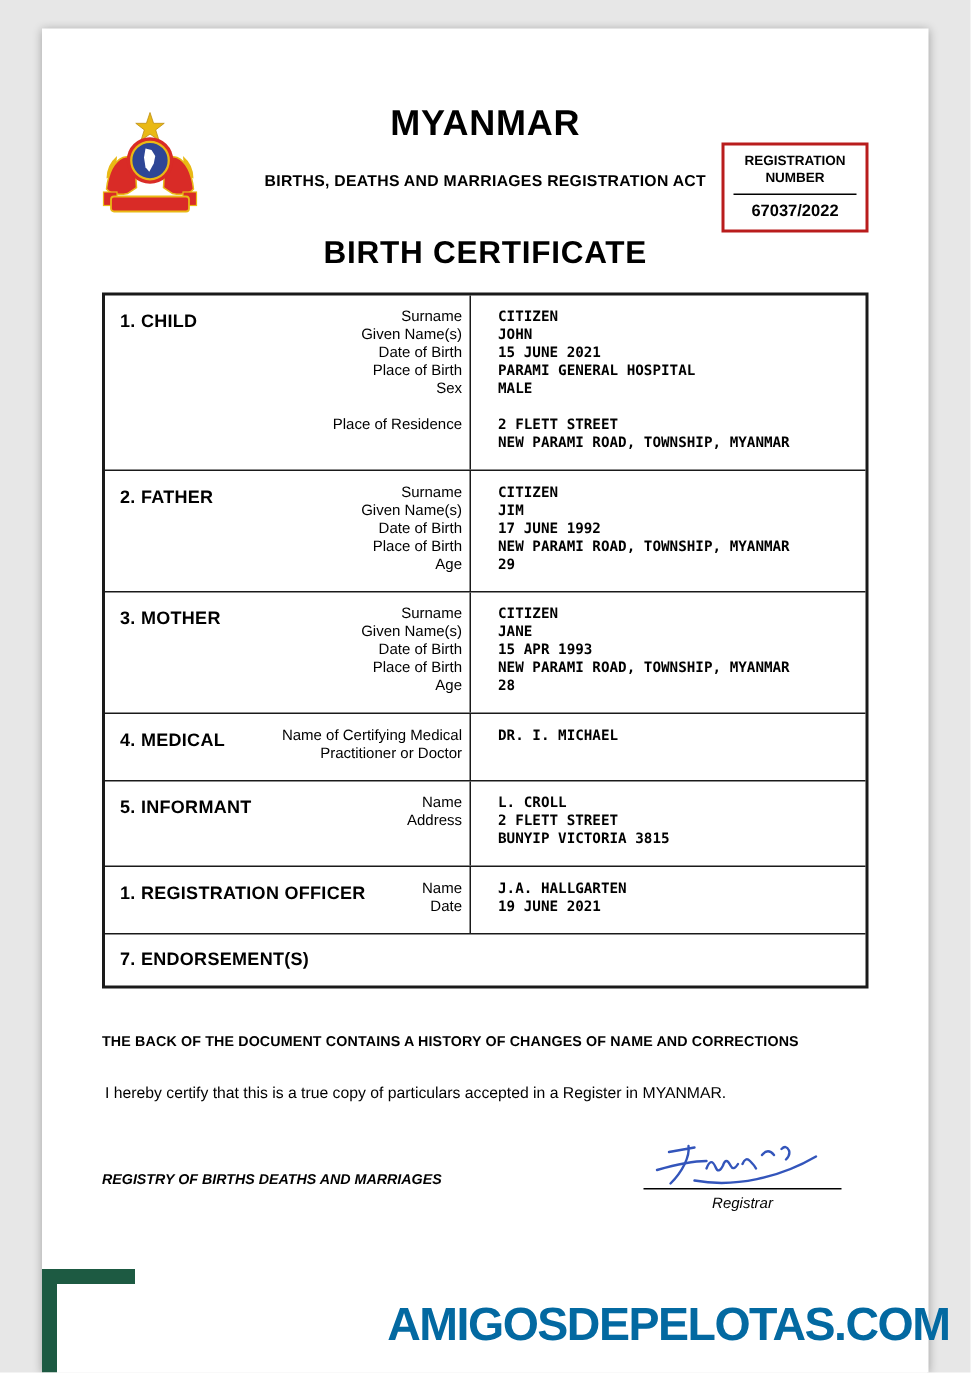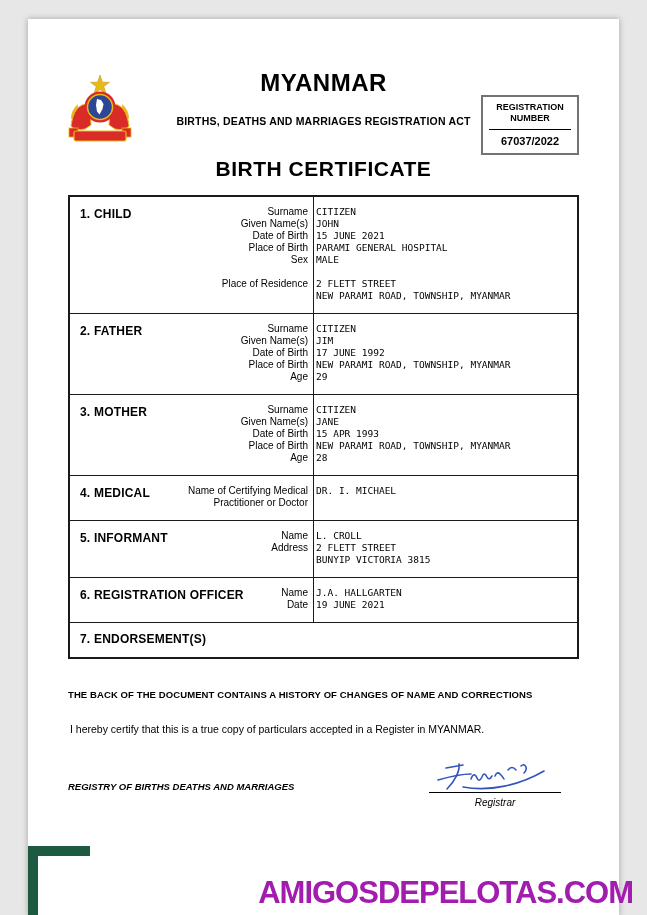--- a/index.html
+++ b/index.html
@@ -20,65 +20,66 @@
     padding: 50px 40px 0 40px;
   }
   
   .header { position: relative; height: 86px; }
   .coat { position: absolute; left: 0; top: 4px; width: 64px; height: 74px; }
   .h-center { text-align: center; padding-top: 0; }
   .country { font-size: 24px; font-weight: bold; letter-spacing: .5px; }
   .act { font-size: 10.5px; font-weight: bold; margin-top: 18px; letter-spacing: .2px; }
   .reg-box {
     position: absolute; right: 0; top: 26px; width: 98px;
-    border: 2px solid #737373; padding: 5px 4px 6px; text-align: center; background: #fff;
+    border: 2px solid #b91c1c; padding: 5px 4px 6px; text-align: center; background: #fff;
   }
   .reg-label { font-size: 9px; font-weight: bold; line-height: 11px; }
   .reg-sep { border-top: 1px solid #000; margin: 5px 2px; }
   .reg-num { font-size: 11px; font-weight: bold; text-align: center; }
   .doc-title { text-align: center; font-size: 21px; font-weight: bold; letter-spacing: .5px; margin: 2px 0 14px; }
   
   .cert { border: 2px solid #1a1a1a; }
   .section { position: relative; padding: 9px 10px 11px; border-bottom: 1px solid #1a1a1a; }
   .section:last-child { border-bottom: none; }
   .section.has-rule::after {
     content: ""; position: absolute; left: 243px; top: 0; bottom: 0; width: 1px; background: #1a1a1a;
   }
   .sec-title { font-size: 12px; font-weight: bold; letter-spacing: .2px; }
   .sec-title.abs { position: absolute; left: 10px; top: 10px; }
   .row { display: grid; grid-template-columns: 228px 1fr; line-height: 12px; min-height: 12px; }
   .row.spacer { height: 12px; }
   .lbl { text-align: right; font-size: 10px; padding-left: 95px; }
   .val {
-    padding-left: 8px;
+    padding-left: 24px;
     font-family: "DejaVu Sans Mono", "Liberation Mono", monospace;
     font-size: 9.5px;
+    font-weight: bold;
   }
   .val div { white-space: nowrap; }
   .sec-note { font-size: 10px; margin-top: 10px; }
   
   .back-note { font-size: 9.5px; font-weight: bold; margin-top: 30px; letter-spacing: .1px; }
   .certify { font-size: 10.5px; margin-top: 23px; padding-left: 2px; }
   .registry-row { display: flex; justify-content: space-between; align-items: flex-end; margin-top: 24px; font-style: italic; }
   .registry { font-size: 9.5px; font-weight: bold; padding-bottom: 16px; }
   .sig-block { width: 132px; text-align: center; margin-right: 18px; }
   .signature { height: 36px; }
   .sig-line { border-top: 1px solid #000; margin-top: -3px; }
   .registrar { font-size: 10px; margin-top: 4px; }
   
   .green-corner {
     position: absolute; left: 28px; top: 846px;
     width: 62px; height: 69px;
     border-left: 10px solid #1d5a42;
     border-top: 10px solid #1d5a42;
   }
   .wm-text {
-    position: absolute; right: 14px; bottom: 4px;
+    position: absolute; right: 14px; bottom: 14px;
     font-size: 31px; font-weight: bold; letter-spacing: -1px;
-    color: #a21caf;
+    color: #0369a1;
   }
 </style>
 </head>
 <body>
 
 <div class="page">
 
   <div class="header">
     <div class="coat">
       <svg viewBox="0 0 64 72" width="64" height="74" aria-hidden="true">
@@ -235,21 +236,21 @@
         </div>
         <div class="row">
           <div class="lbl">Address</div>
           <div class="val">
             <div>2 FLETT STREET</div>
             <div>BUNYIP VICTORIA 3815</div>
           </div>
         </div>
       </div>
       <div class="section has-rule">
-        <div class="sec-title abs">6. REGISTRATION OFFICER</div>
+        <div class="sec-title abs">1. REGISTRATION OFFICER</div>
         <div class="row">
           <div class="lbl">Name</div>
           <div class="val">
             <div>J.A. HALLGARTEN</div>
           </div>
         </div>
         <div class="row">
           <div class="lbl">Date</div>
           <div class="val">
             <div>19 JUNE 2021</div>

